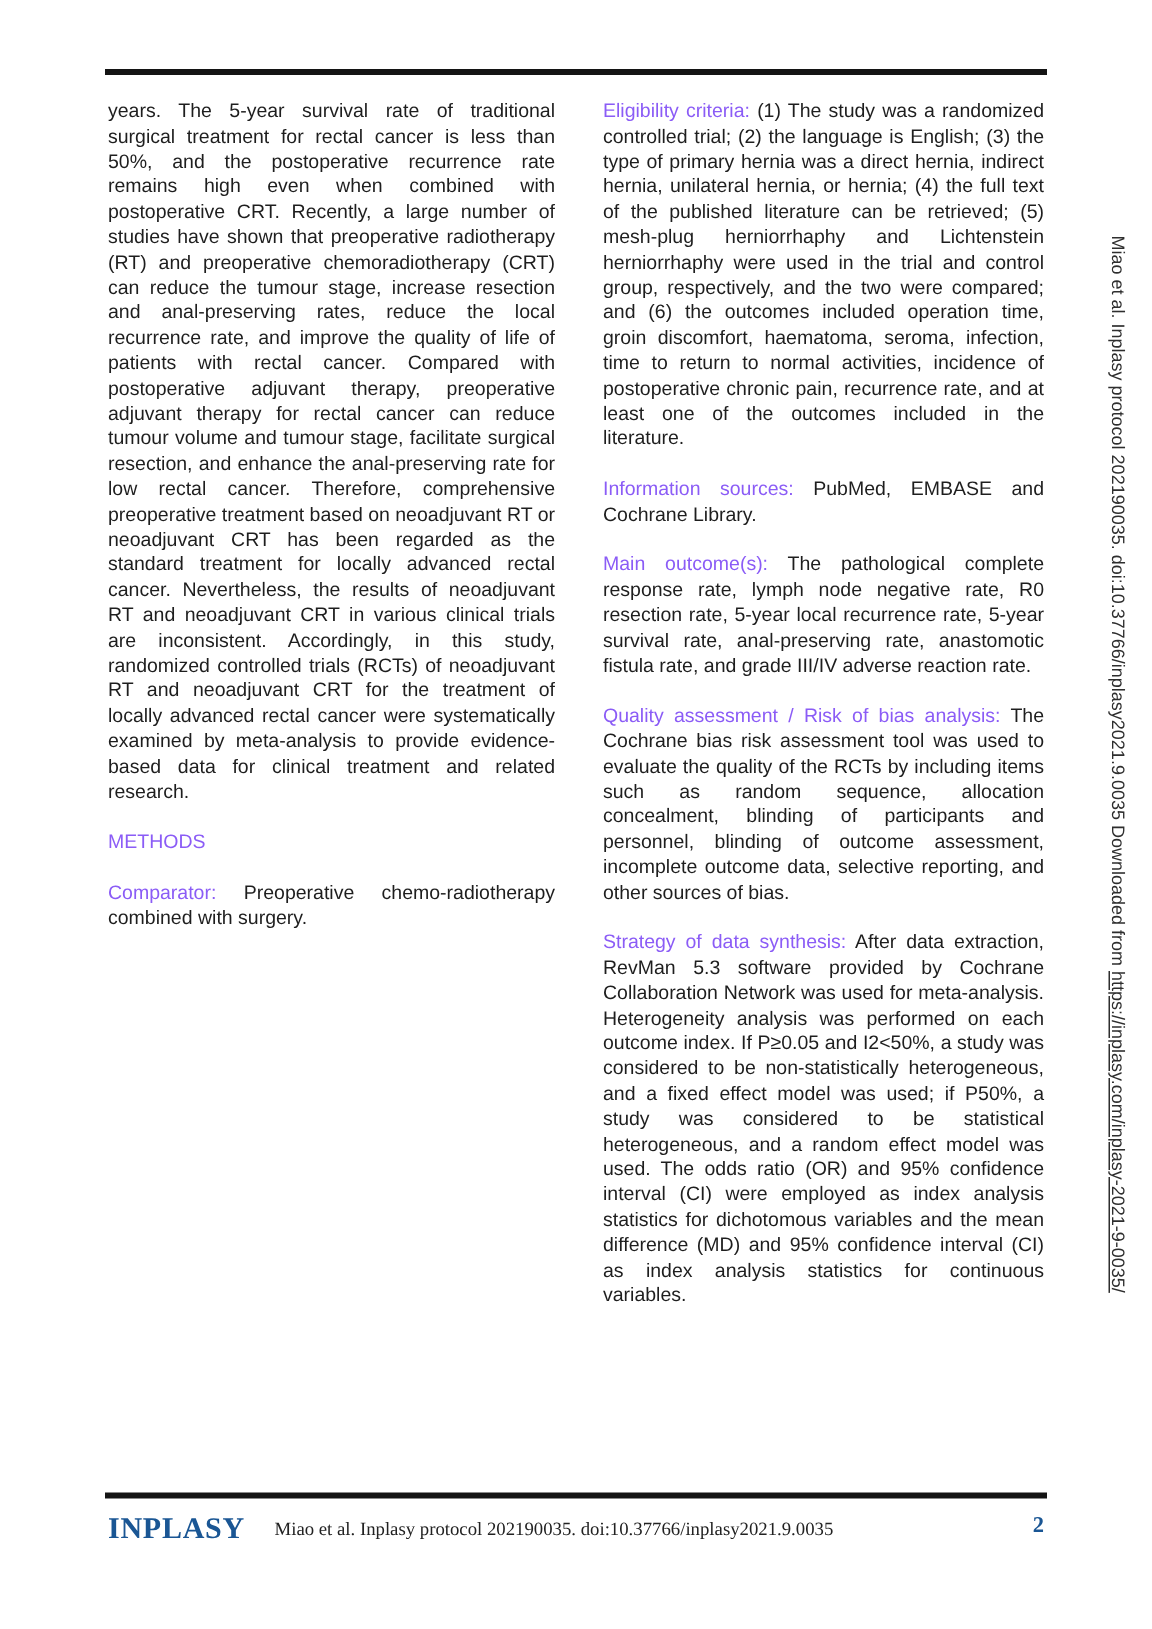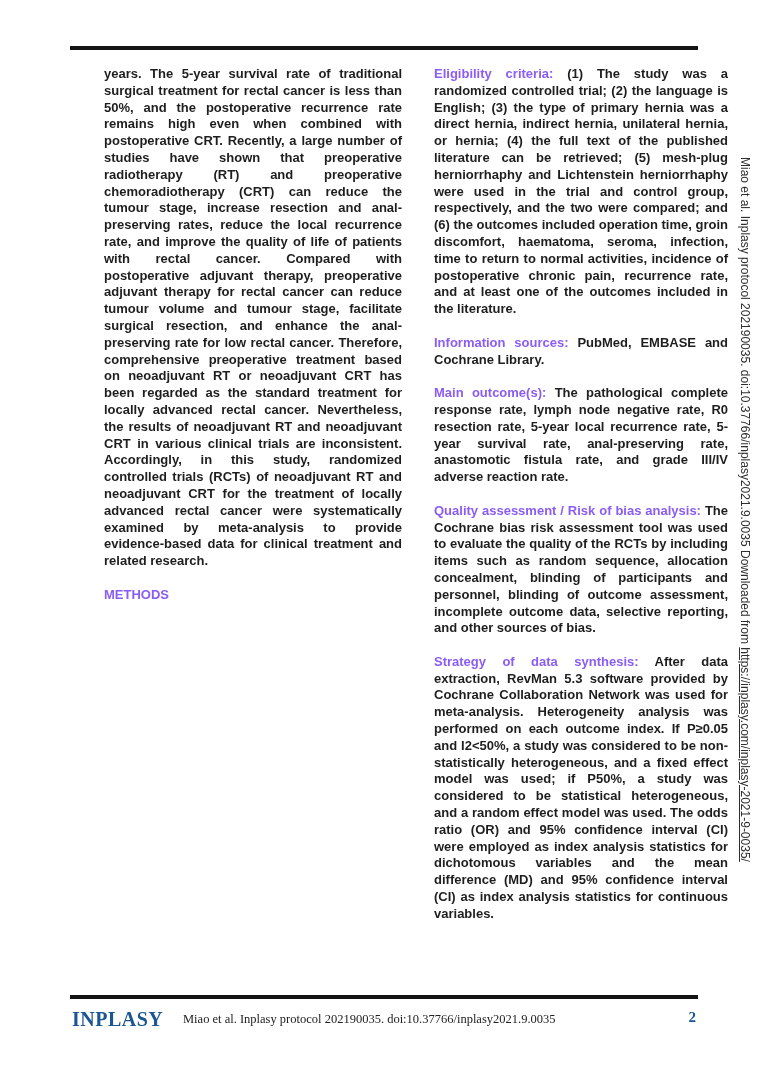--- a/index.html
+++ b/index.html
@@ -1,22 +1,22 @@
 <!DOCTYPE html>
 <html><head>
 <meta charset="utf-8">
 <style>
   html,body{margin:0;padding:0;background:#ffffff;}
   .page{position:relative;width:768px;height:1086px;background:#ffffff;overflow:hidden;
         font-family:"Liberation Sans",sans-serif;}
   .rule{position:absolute;left:70px;width:628px;height:4px;background:#141414;}
   .rule.top{top:46px;}
   .rule.bottom{top:995px;}
-  .column{position:absolute;top:66px;font-size:13px;line-height:16.8px;font-weight:700;
-          color:#1e1e1e;text-align:justify;margin-left:32px;}
+  .column{position:absolute;top:66px;font-size:13px;line-height:16.8px;font-weight:400;
+          color:#1e1e1e;text-align:justify;}
   .column.left{left:72px;width:298px;}
   .column.right{left:402px;width:294px;}
   .section{margin:0 0 16.8px 0;}
   .label{color:#8b5cf6;}
   .sidebar{position:absolute;left:752px;top:157px;width:836px;height:15px;
            transform:rotate(90deg);transform-origin:0 0;
            font-size:12px;line-height:15px;font-weight:400;color:#2e2e2e;white-space:nowrap;}
   .sidebar .link{text-decoration:underline;color:#2e2e2e;}
   .footer{position:absolute;left:72px;top:1006px;width:624px;height:40px;font-family:Liberation Serif, serif;}
   .footer-logo{position:absolute;left:0;top:2px;font-size:20px;font-weight:700;
@@ -27,20 +27,21 @@
 </head>
 <body>
 
 <div class="page">
 
   <div class="rule top"></div>
 
   <div class="column left">
     <p class="section"><span class="body">years. The 5-year survival rate of traditional surgical treatment for rectal cancer is less than 50%, and the postoperative recurrence rate remains high even when combined with postoperative CRT. Recently, a large number of studies have shown that preoperative radiotherapy (RT) and preoperative chemoradiotherapy (CRT) can reduce the tumour stage, increase resection and anal-preserving rates, reduce the local recurrence rate, and improve the quality of life of patients with rectal cancer. Compared with postoperative adjuvant therapy, preoperative adjuvant therapy for rectal cancer can reduce tumour volume and tumour stage, facilitate surgical resection, and enhance the anal-preserving rate for low rectal cancer. Therefore, comprehensive preoperative treatment based on neoadjuvant RT or neoadjuvant CRT has been regarded as the standard treatment for locally advanced rectal cancer. Nevertheless, the results of neoadjuvant RT and neoadjuvant CRT in various clinical trials are inconsistent. Accordingly, in this study, randomized controlled trials (RCTs) of neoadjuvant RT and neoadjuvant CRT for the treatment of locally advanced rectal cancer were systematically examined by meta-analysis to provide evidence-based data for clinical treatment and related research.</span></p>
     <p class="section"><span class="label">METHODS</span></p>
+    <p class="section"><span class="label">Comparator:</span> <span class="body">Preoperative chemo-radiotherapy combined with surgery.</span></p>
   </div>
 
   <div class="column right">
     <p class="section"><span class="label">Eligibility criteria:</span> <span class="body">(1) The study was a randomized controlled trial; (2) the language is English; (3) the type of primary hernia was a direct hernia, indirect hernia, unilateral hernia, or hernia; (4) the full text of the published literature can be retrieved; (5) mesh-plug herniorrhaphy and Lichtenstein herniorrhaphy were used in the trial and control group, respectively, and the two were compared; and (6) the outcomes included operation time, groin discomfort, haematoma, seroma, infection, time to return to normal activities, incidence of postoperative chronic pain, recurrence rate, and at least one of the outcomes included in the literature.</span></p>
     <p class="section"><span class="label">Information sources:</span> <span class="body">PubMed, EMBASE and Cochrane Library.</span></p>
     <p class="section"><span class="label">Main outcome(s):</span> <span class="body">The pathological complete response rate, lymph node negative rate, R0 resection rate, 5-year local recurrence rate, 5-year survival rate, anal-preserving rate, anastomotic fistula rate, and grade III/IV adverse reaction rate.</span></p>
     <p class="section"><span class="label">Quality assessment / Risk of bias analysis:</span> <span class="body">The Cochrane bias risk assessment tool was used to evaluate the quality of the RCTs by including items such as random sequence, allocation concealment, blinding of participants and personnel, blinding of outcome assessment, incomplete outcome data, selective reporting, and other sources of bias.</span></p>
     <p class="section"><span class="label">Strategy of data synthesis:</span> <span class="body">After data extraction, RevMan 5.3 software provided by Cochrane Collaboration Network was used for meta-analysis. Heterogeneity analysis was performed on each outcome index. If P≥0.05 and I2&lt;50%, a study was considered to be non-statistically heterogeneous, and a fixed effect model was used; if P50%, a study was considered to be statistical heterogeneous, and a random effect model was used. The odds ratio (OR) and 95% confidence interval (CI) were employed as index analysis statistics for dichotomous variables and the mean difference (MD) and 95% confidence interval (CI) as index analysis statistics for continuous variables.</span></p>
   </div>
 

